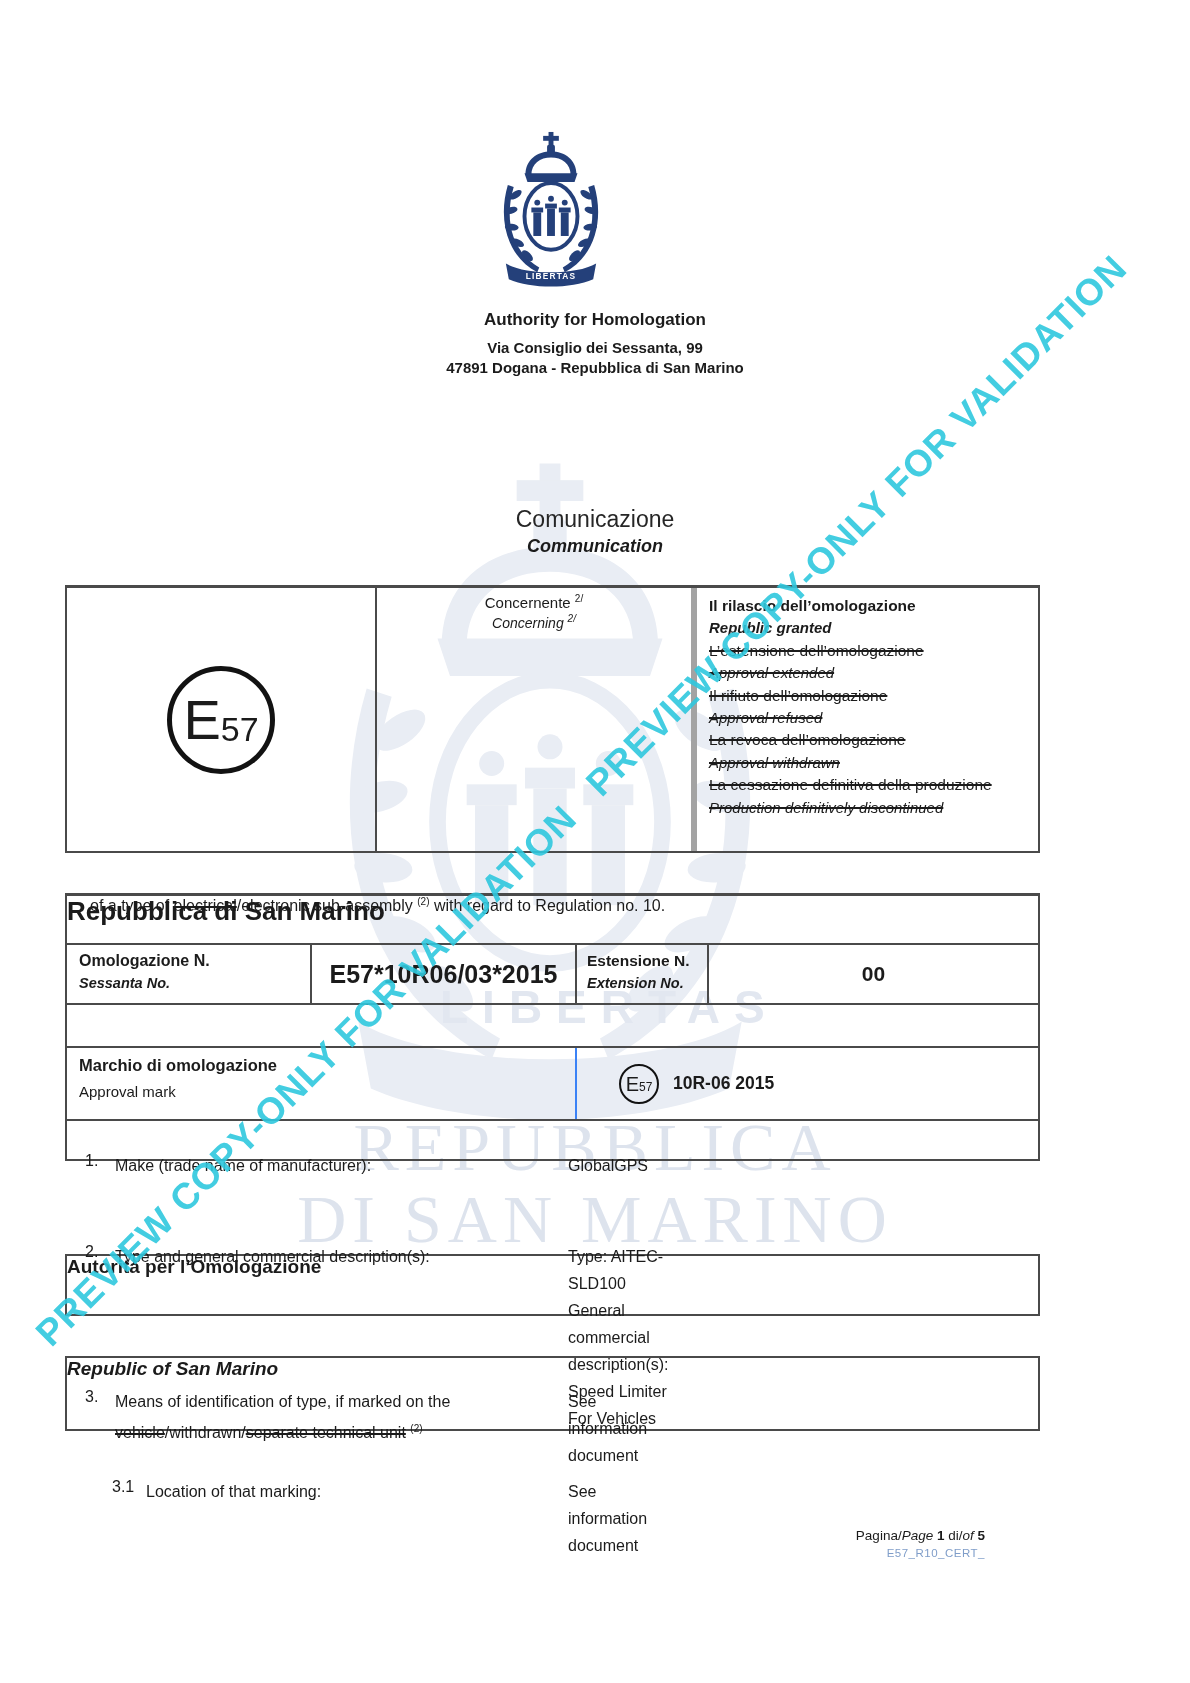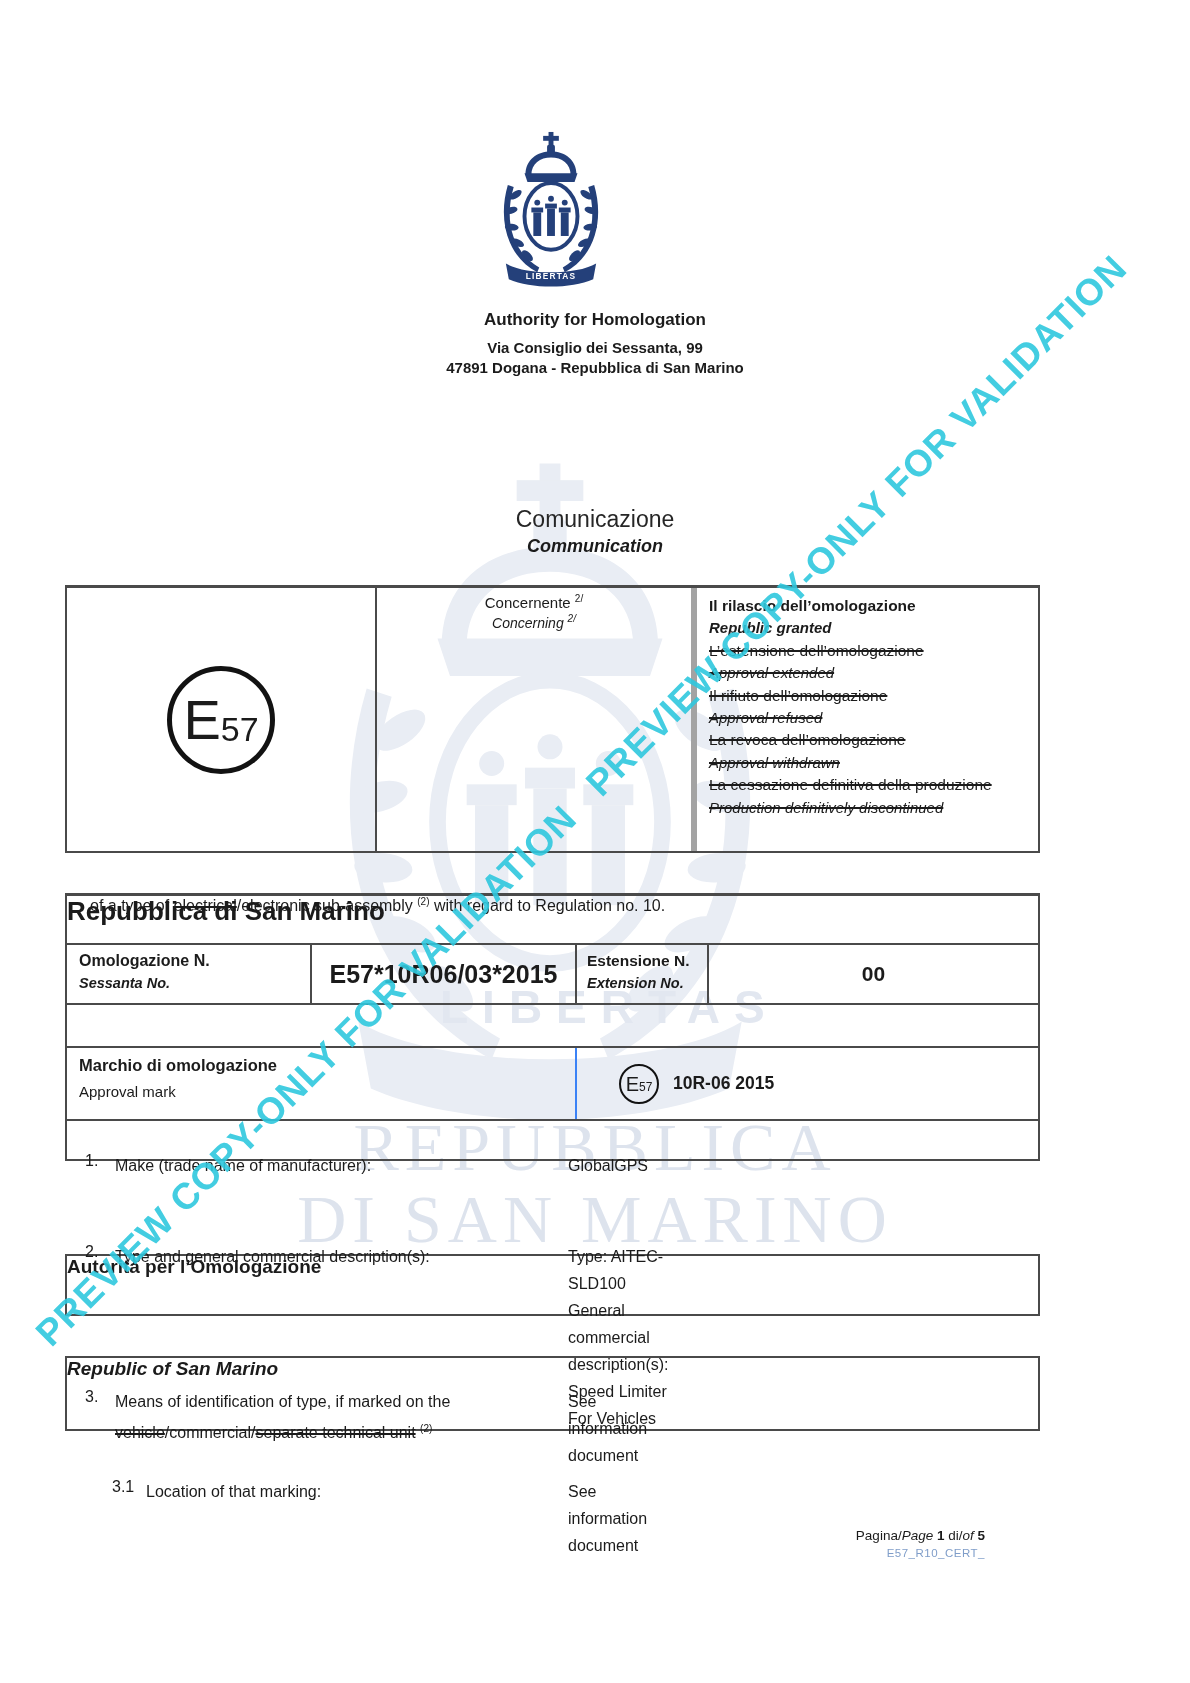--- a/index.html
+++ b/index.html
@@ -268,21 +268,21 @@
       <div>Type: AITEC-SLD100</div>
       <div>General commercial description(s):</div>
       <div>Speed Limiter For Vehicles</div>
     </span>
   </div>
 
   <div class="item item3">
     <span class="num">3.</span>
     <span class="lab">
       <span>Means of identification of type, if marked on the</span>
-      <span class="strike">vehicle</span><span>/commercial/</span><span class="strike">separate technical unit</span> <sup class="sup">(2)</sup>
+      <span class="strike">vehicle</span><span>/withdrawn/</span><span class="strike">separate technical unit</span> <sup class="sup">(2)</sup>
     </span>
     <span class="val">See information document</span>
   </div>
 
   <div class="item item31">
     <span class="num">3.1</span>
     <span class="lab">Location of that marking:</span>
     <span class="val">See information document</span>
   </div>
 

